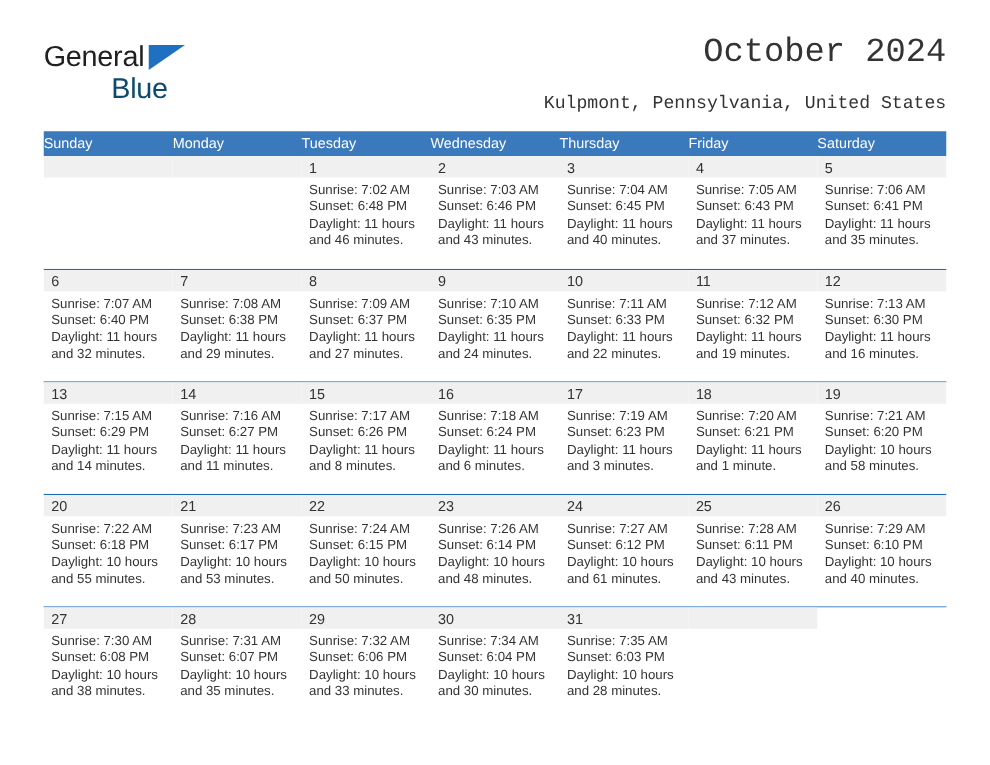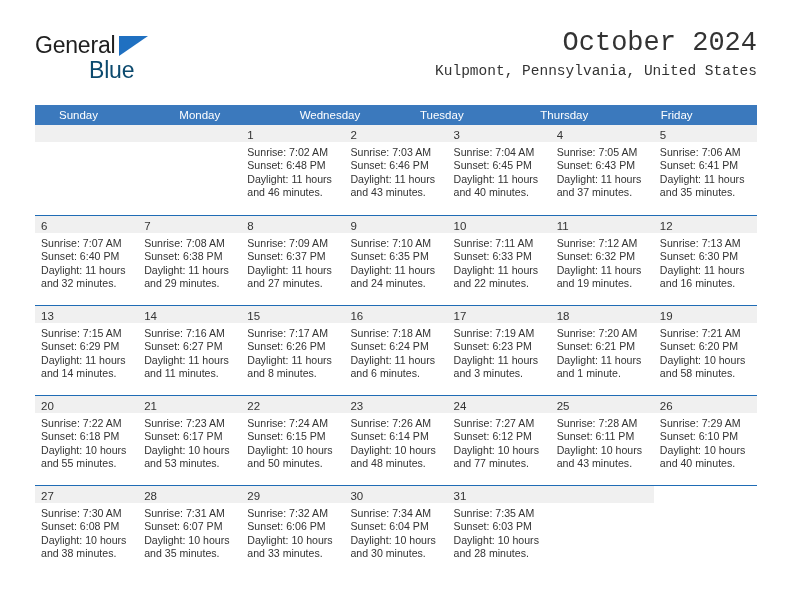--- a/index.html
+++ b/index.html
@@ -73,21 +73,21 @@
     text-align: right;
     font-family: Liberation Mono, monospace;
   }
   .cal-title {
     font-size: 27px;
     color: #333333;
     line-height: 34px;
     white-space: nowrap;
   }
   .cal-subtitle {
-    margin-top: 2px;
+    margin-top: 14px;
     font-size: 14.5px;
     color: #333333;
     line-height: 18px;
     white-space: nowrap;
   }
 
   
   .calendar {
     position: absolute;
     left: 35px;
@@ -97,21 +97,21 @@
   .weekdays {
     display: flex;
     background: #3b79bd;
     height: 20px;
   }
   .weekday {
     flex: 1 1 0;
     color: #ffffff;
     font-size: 11.5px;
     line-height: 20px;
-    padding-left: 24px;
+    padding-left: 0;
     box-sizing: border-box;
     white-space: nowrap;
   }
   .week {
     display: flex;
     height: 90px;
     border-top: 1.6px solid #1f6cb5;
     box-sizing: border-box;
   }
   .week.first { border-top: none; }
@@ -167,24 +167,25 @@
       <div class="cal-title">October 2024</div>
       <div class="cal-subtitle">Kulpmont, Pennsylvania, United States</div>
     </div>
 
   </div>
 
   <div class="calendar">
     <div class="weekdays" id="weekday-row">
         <div class="weekday">Sunday</div>
         <div class="weekday">Monday</div>
+        <div class="weekday">Tuesday</div>
         <div class="weekday">Wednesday</div>
-        <div class="weekday">Tuesday</div>
         <div class="weekday">Thursday</div>
         <div class="weekday">Friday</div>
+        <div class="weekday">Saturday</div>
       </div>
     <div id="weeks-container">
         <div class="week first">
           <div class="day empty-shaded">
             <div class="daynum-bar"><span class="daynum"></span></div>
             <div class="daybody"></div>
           </div>
           <div class="day empty-shaded">
             <div class="daynum-bar"><span class="daynum"></span></div>
             <div class="daybody"></div>
@@ -401,21 +402,21 @@
               <div class="dayline">Daylight: 10 hours</div>
               <div class="dayline">and 48 minutes.</div>
             </div>
           </div>
           <div class="day filled">
             <div class="daynum-bar"><span class="daynum">24</span></div>
             <div class="daybody">
               <div class="dayline">Sunrise: 7:27 AM</div>
               <div class="dayline">Sunset: 6:12 PM</div>
               <div class="dayline">Daylight: 10 hours</div>
-              <div class="dayline">and 77 minutes.</div>
+              <div class="dayline">and 61 minutes.</div>
             </div>
           </div>
           <div class="day filled">
             <div class="daynum-bar"><span class="daynum">25</span></div>
             <div class="daybody">
               <div class="dayline">Sunrise: 7:28 AM</div>
               <div class="dayline">Sunset: 6:11 PM</div>
               <div class="dayline">Daylight: 10 hours</div>
               <div class="dayline">and 43 minutes.</div>
             </div>

